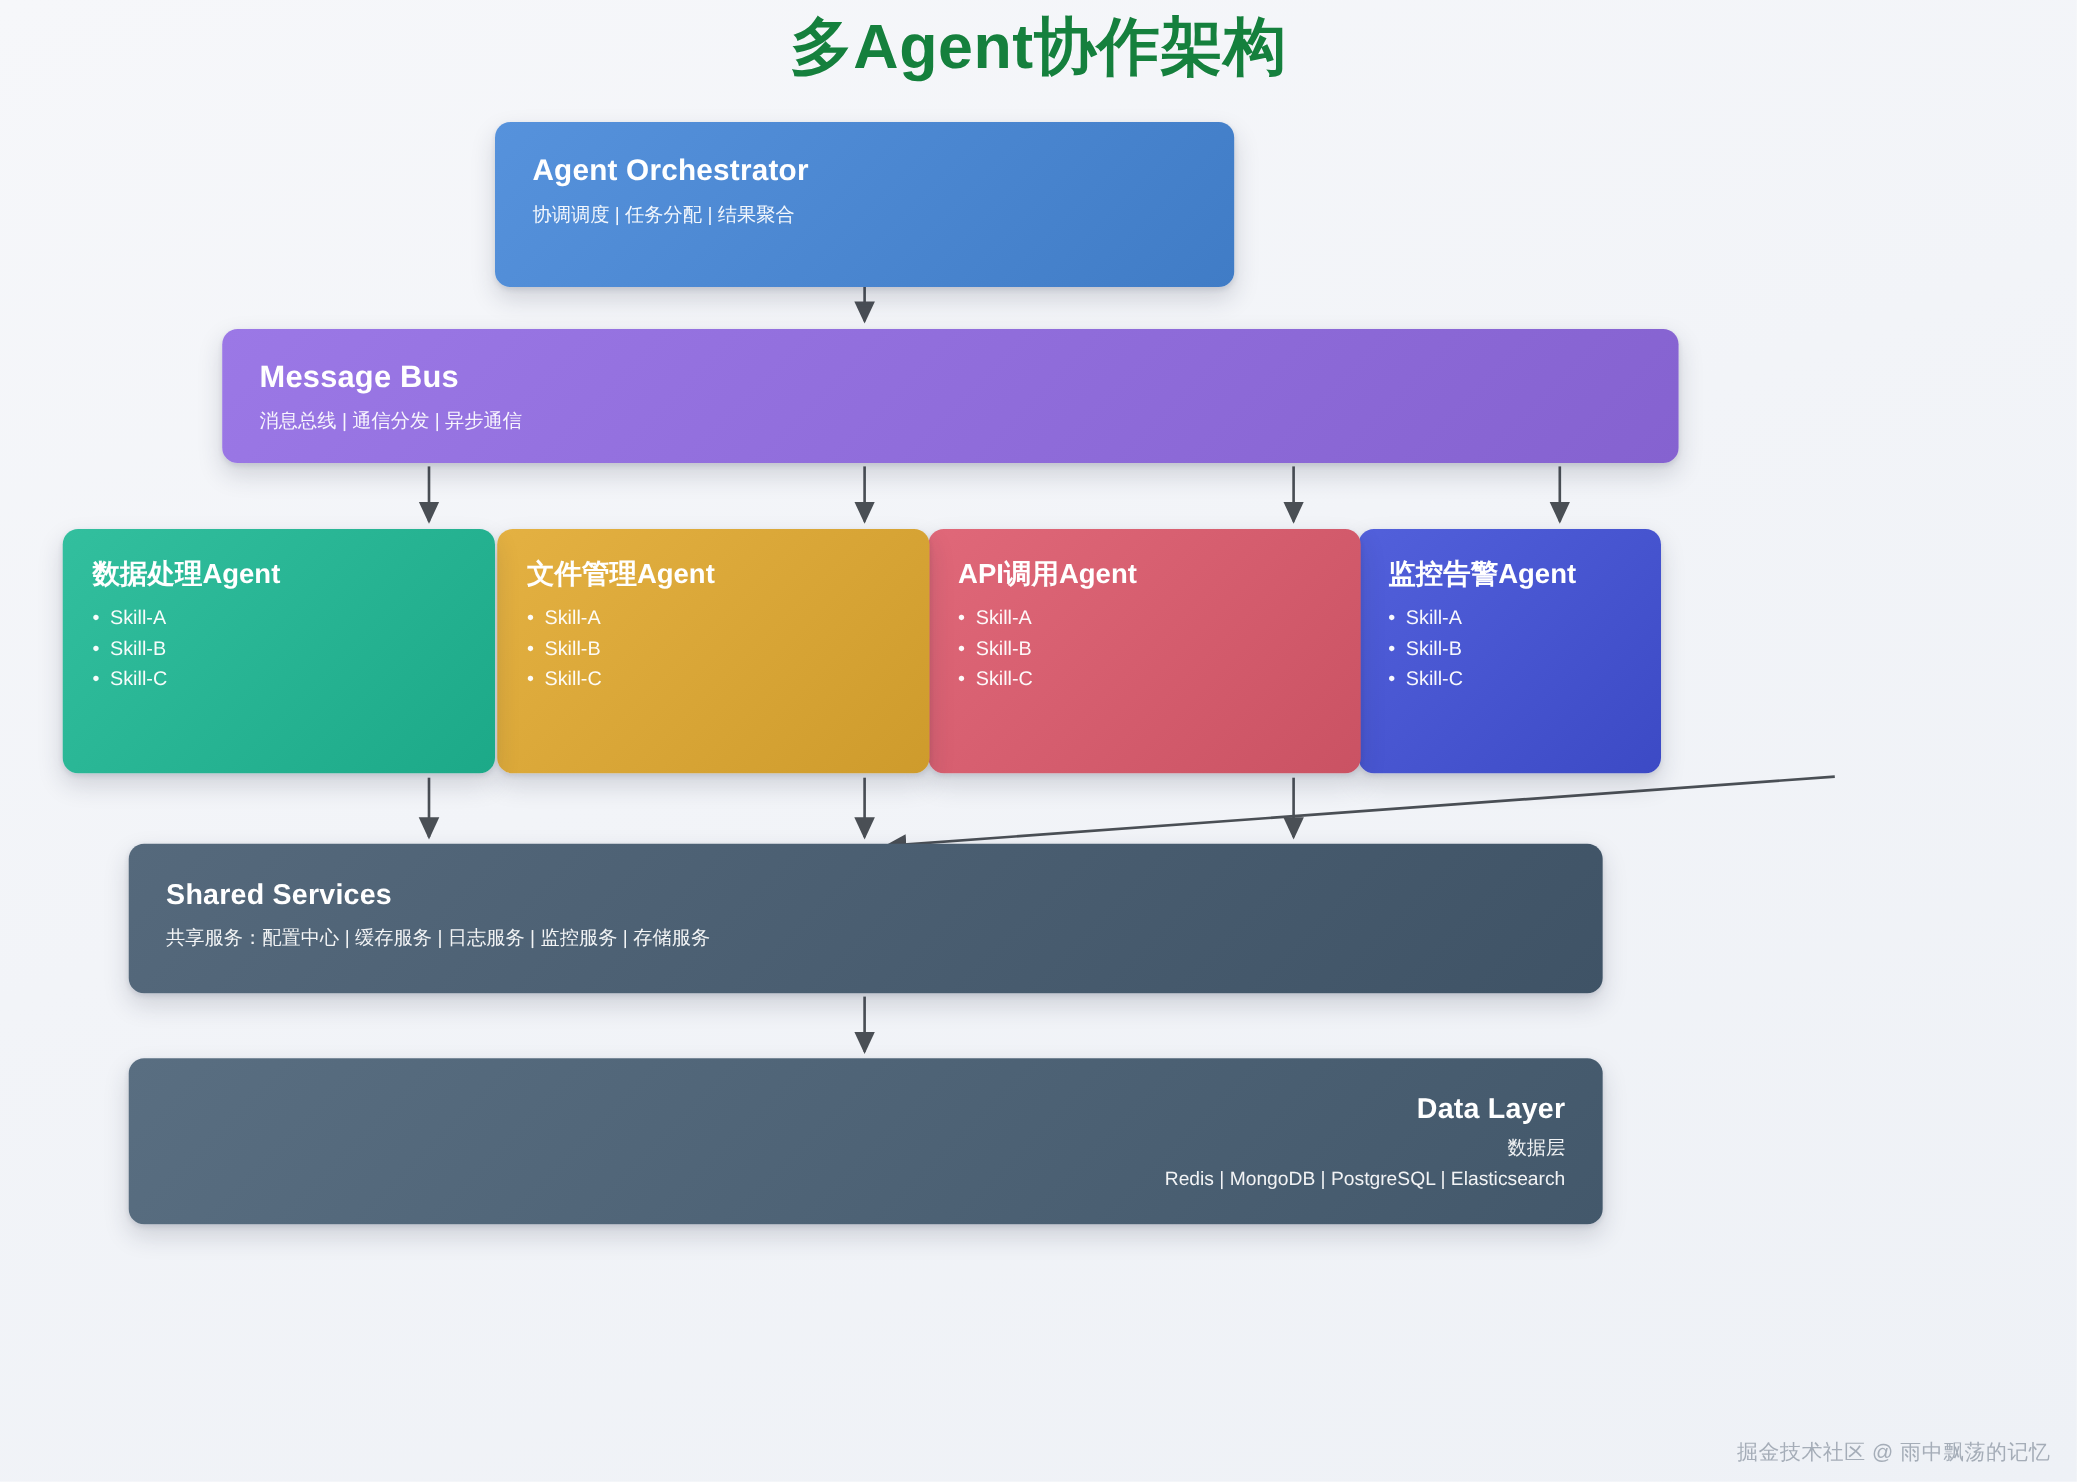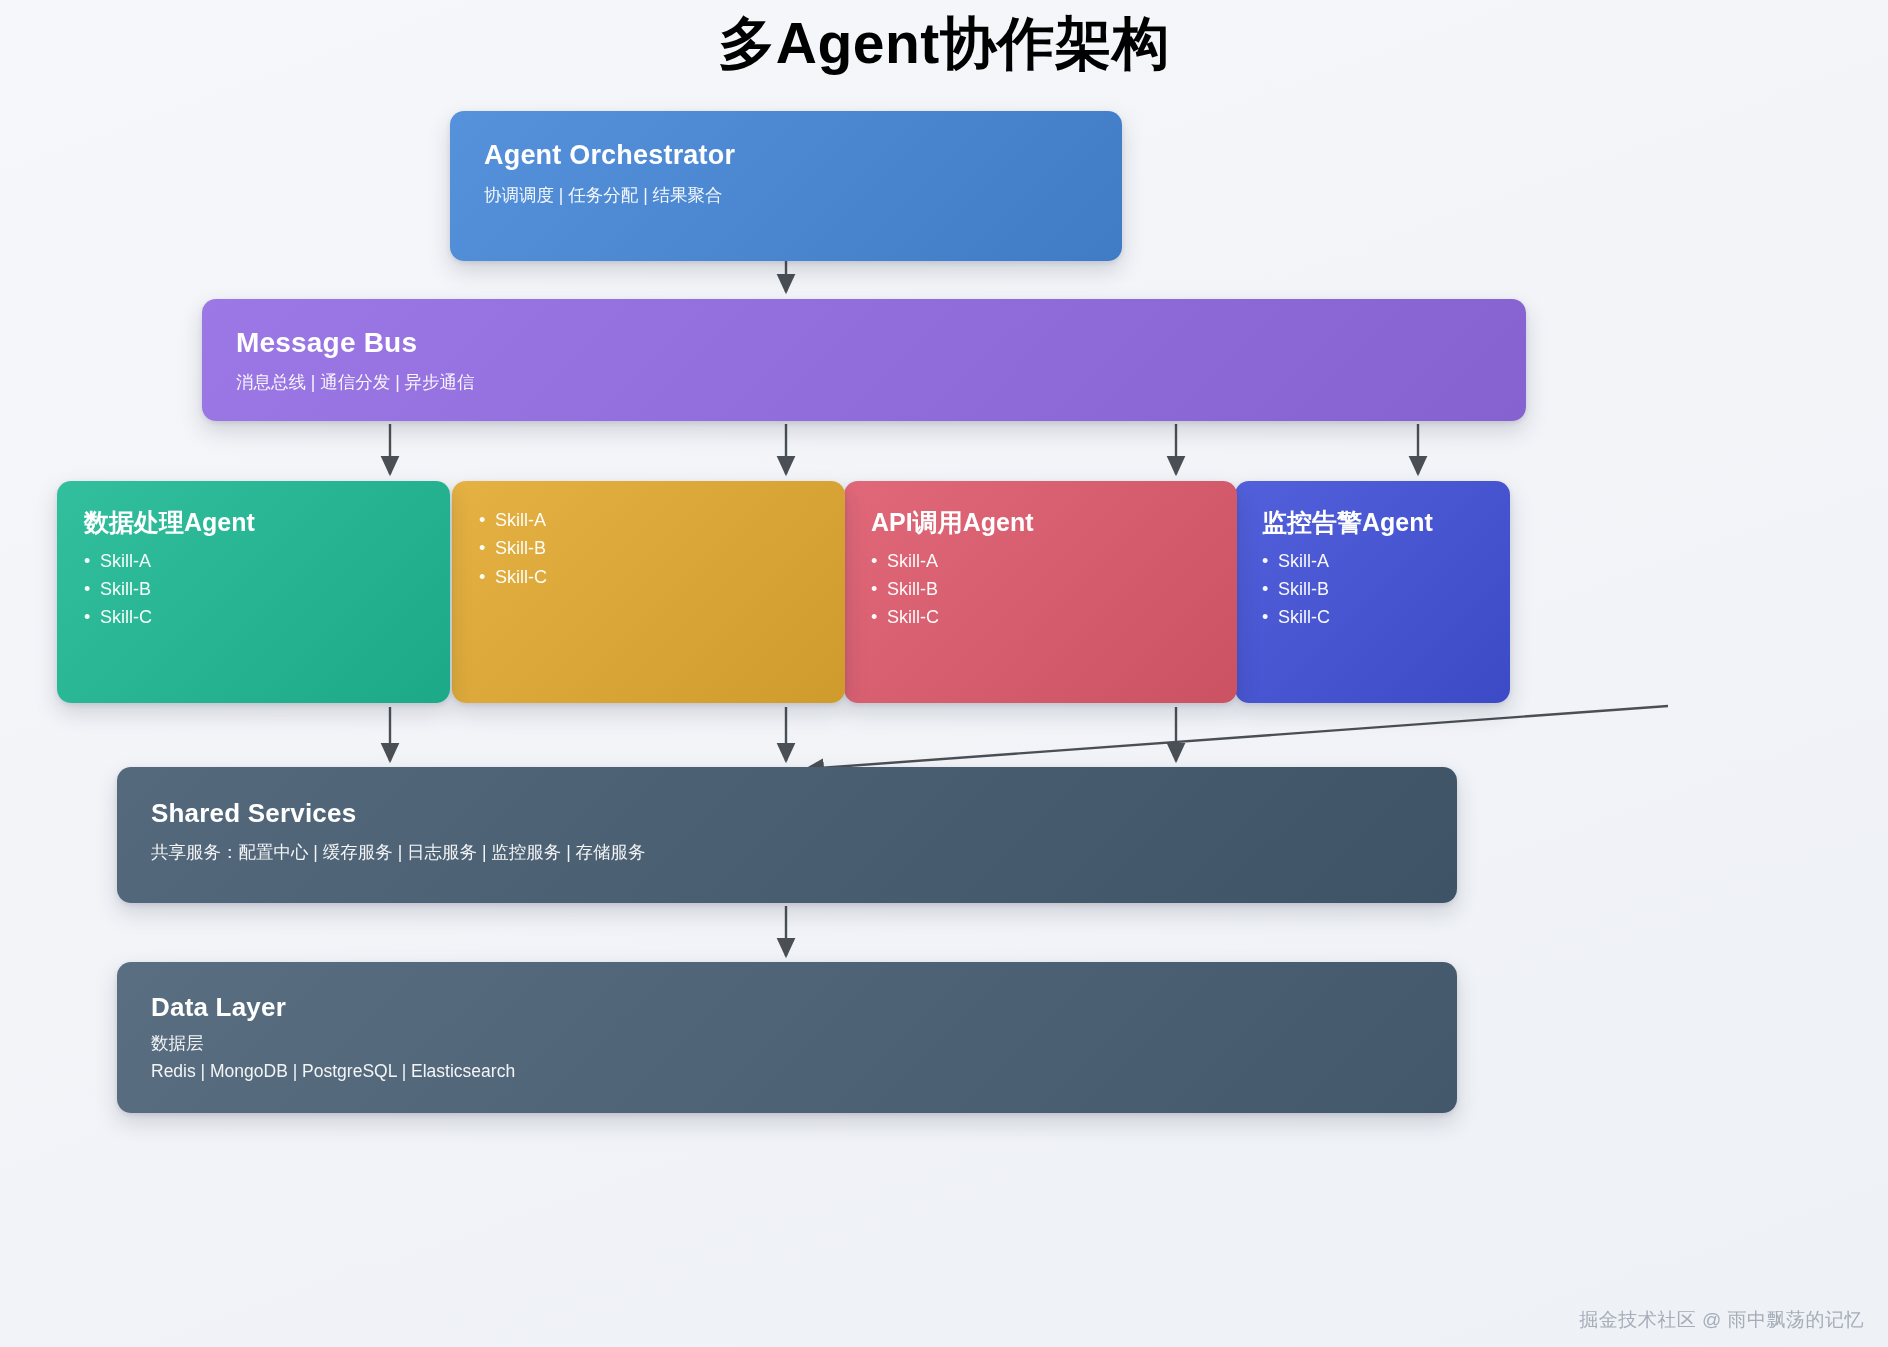--- a/index.html
+++ b/index.html
@@ -10,21 +10,21 @@
   body {
     background: linear-gradient(160deg, #f6f7fa 0%, #f2f4f8 45%, #eef1f6 100%);
     position: relative; overflow: hidden;
   }
   #stage { position: absolute; inset: 0; }
 
   .page-title {
     position: absolute; top: 8px; left: 0; width: 100%;
     text-align: center;
     font-size: 57px; font-weight: 700; letter-spacing: 0.5px;
-    color: #000000; line-height: 1.25;
+    color: #15803d; line-height: 1.25;
   }
 
   
   #connectors { position: absolute; inset: 0; pointer-events: none; }
 
   
   .node {
     position: absolute;
     border-radius: 14px;
     color: #ffffff;
@@ -86,20 +86,21 @@
   #shared {
     left: 117px; top: 767px; width: 1340px; height: 136px;
     background: linear-gradient(135deg, #4f6476 0%, #44586a 100%);
     padding-top: 30px;
   }
   #shared .n-title { font-size: 26px; }
   #datalayer {
     left: 117px; top: 962px; width: 1340px; height: 151px;
     background: linear-gradient(135deg, #53697c 0%, #485d6f 100%);
     padding-top: 29px;
+    text-align: right;
   }
   #datalayer .n-title { font-size: 26px; margin-bottom: 6px; }
   #datalayer .n-sub { margin-bottom: 1px; font-family: Liberation Serif, serif; }
 
   .watermark {
     position: absolute; right: 24px; bottom: 14px;
     font-size: 19px; color: rgba(120,130,145,0.62);
     letter-spacing: 0.5px; white-space: nowrap;
   }
 </style>
@@ -143,20 +144,21 @@
   <div class="agent-row">
     <div class="agent a0" style="background: linear-gradient(135deg, rgb(50, 191, 158) 0%, rgb(28, 169, 136) 100%);">
       <div class="a-title">数据处理Agent</div>
       <ul>
         <li>Skill-A</li>
         <li>Skill-B</li>
         <li>Skill-C</li>
       </ul>
     </div>
     <div class="agent a1" style="background: linear-gradient(135deg, rgb(228, 177, 66) 0%, rgb(206, 155, 44) 100%);">
+      <div class="a-title">文件管理Agent</div>
       <ul>
         <li>Skill-A</li>
         <li>Skill-B</li>
         <li>Skill-C</li>
       </ul>
     </div>
     <div class="agent a2" style="background: linear-gradient(135deg, rgb(224, 104, 121) 0%, rgb(202, 82, 99) 100%);">
       <div class="a-title">API调用Agent</div>
       <ul>
         <li>Skill-A</li>

